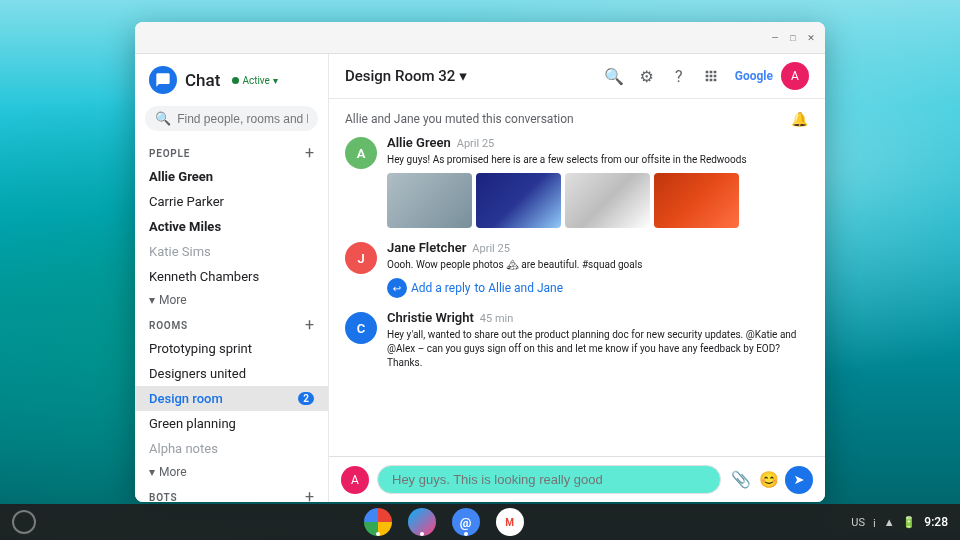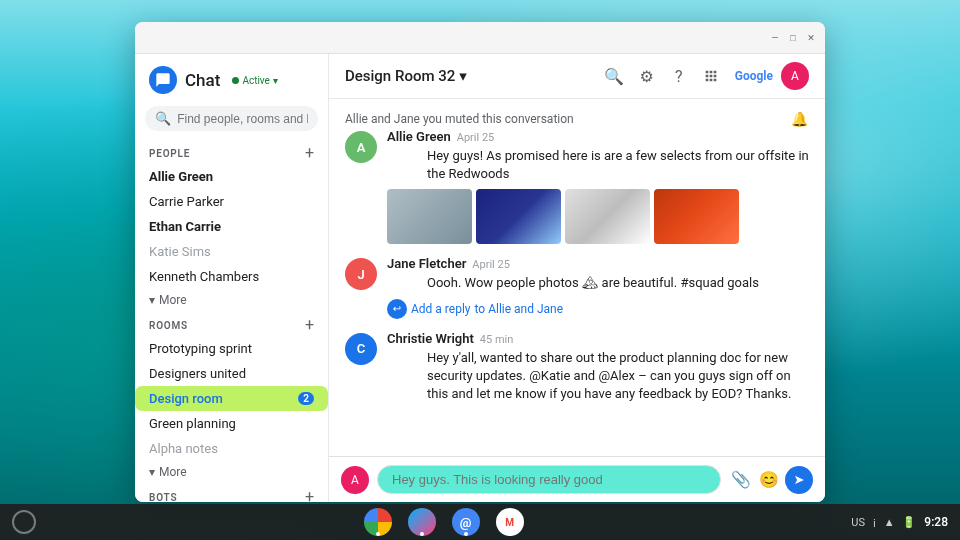--- a/index.html
+++ b/index.html
@@ -182,21 +182,21 @@
 
     .room-item {
       display: flex;
       align-items: center;
       justify-content: space-between;
       padding: 5px 14px;
       cursor: pointer;
       font-size: 13px;
       color: #202124;
     }
-    .room-item.active { background: #bef264; color: #1a73e8; font-weight: 500; border-radius: 7px; }
+    .room-item.active { background: #e5e5e5; color: #1a73e8; font-weight: 500; }
     .room-item.muted { color: #9aa0a6; }
     .room-badge {
       background: #1a73e8;
       color: white;
       border-radius: 10px;
       font-size: 10px;
       padding: 1px 5px;
       font-weight: 600;
     }
 
@@ -263,21 +263,21 @@
     .messages-area {
       flex: 1;
       overflow-y: auto;
       padding: 12px 16px;
     }
 
     .muted-notice {
       display: flex;
       align-items: center;
       justify-content: space-between;
-      margin-bottom: 2px;
+      margin-bottom: 8px;
     }
     .muted-text {
       font-size: 12px;
       color: #5f6368;
     }
     .bell-icon { font-size: 14px; color: #9aa0a6; }
 
     .message-group {
       display: flex;
       gap: 10px;
@@ -298,21 +298,21 @@
     }
     .msg-content { flex: 1; }
     .msg-header {
       display: flex;
       align-items: baseline;
       gap: 6px;
       margin-bottom: 3px;
     }
     .msg-name { font-size: 13px; font-weight: 600; color: #202124; }
     .msg-time { font-size: 11px; color: #9aa0a6; }
-    .msg-text { font-size: 13px; color: #202124; line-height: 1.4; margin-left: 40px; }
+    .msg-text { font-size: 10px; color: #202124; line-height: 1.4; }
 
     
     .photo-row {
       display: flex;
       gap: 4px;
       margin-top: 6px;
     }
     .photo-thumb {
       width: 85px;
       height: 55px;
@@ -527,21 +527,21 @@
         <span class="add-btn">+</span>
       </div>
 
       <div class="person-item bold">
         <span>Allie Green</span>
       </div>
       <div class="person-item">
         <span>Carrie Parker</span>
       </div>
       <div class="person-item bold">
-        <span>Ethan Carrie</span>
+        <span>Active Miles</span>
       </div>
       <div class="person-item muted">
         <span>Katie Sims</span>
       </div>
       <div class="person-item">
         <span>Kenneth Chambers</span>
       </div>
       <div class="more-item">
         <span>▾</span>
         <span>More</span>

